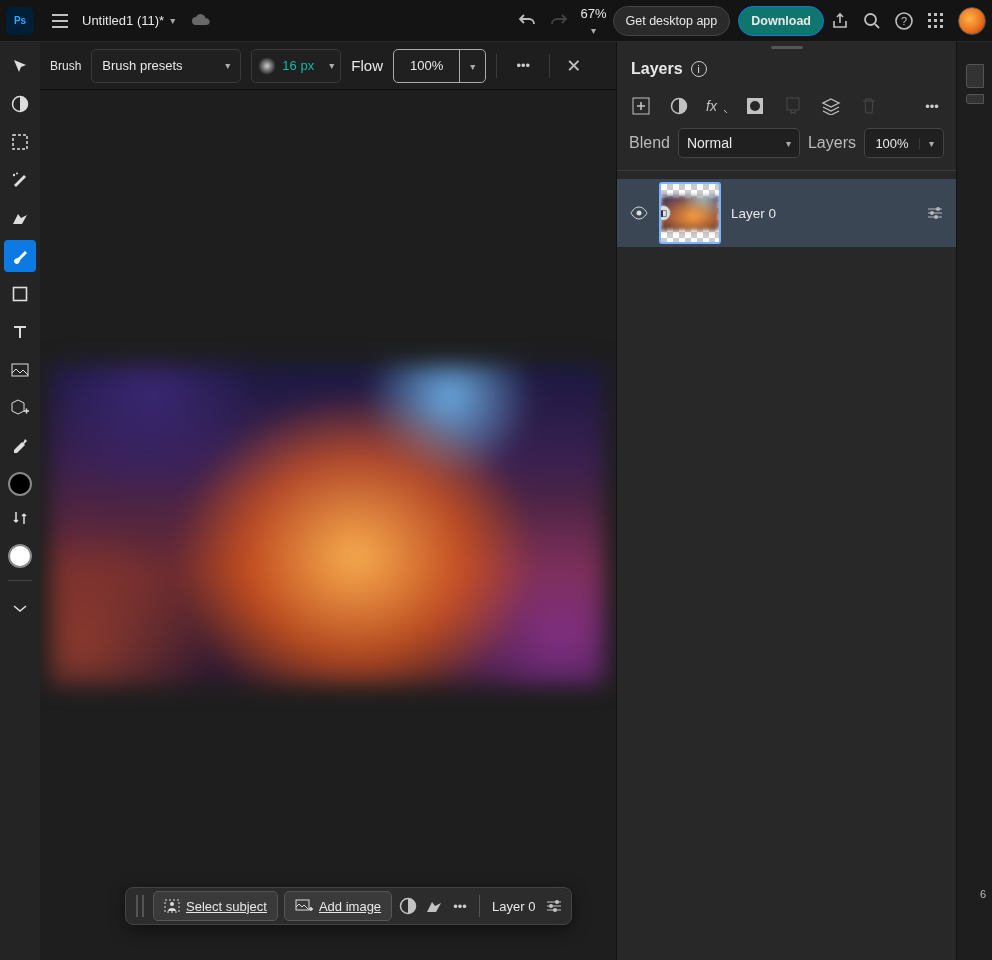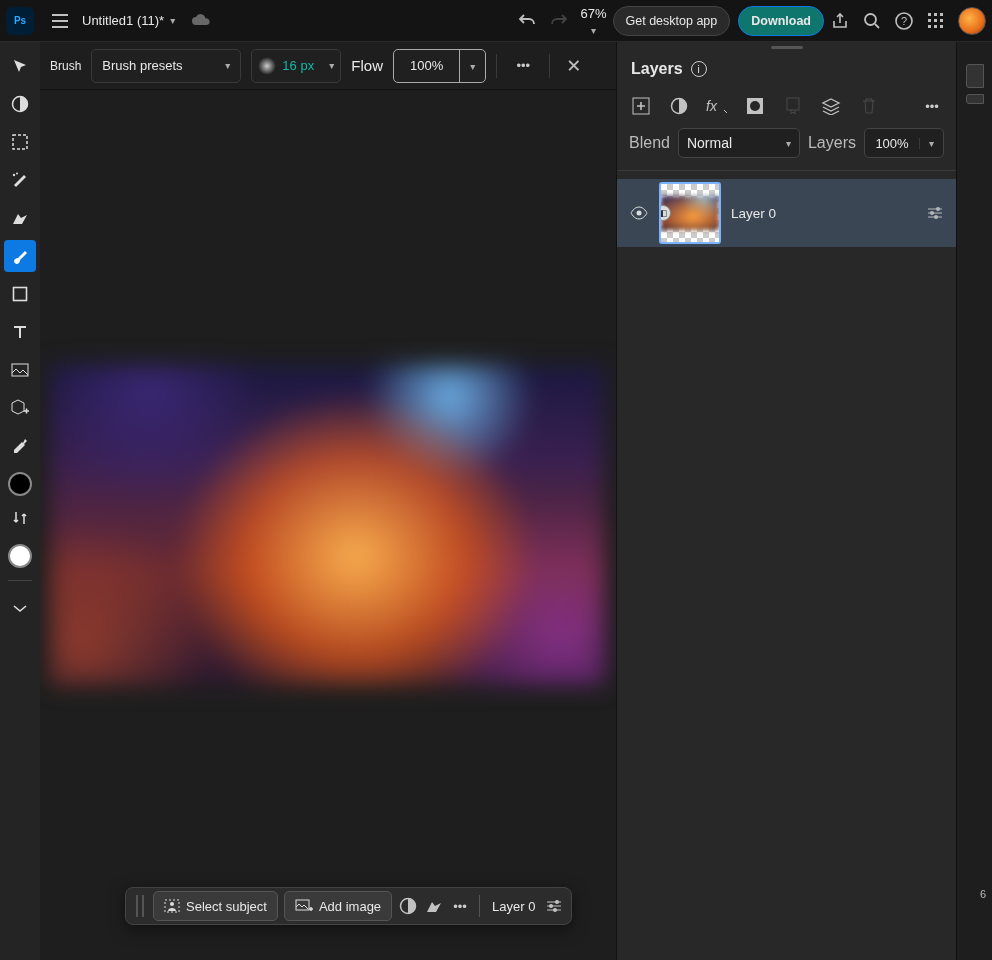--- a/index.html
+++ b/index.html
@@ -107,21 +107,21 @@
   .contextbar {
     position: absolute; left: 85px; bottom: 35px;
     height: 38px; background: #2c2c2c; border: 1px solid #444; border-radius: 8px;
     display: flex; align-items: center; padding: 0 4px; gap: 0;
     box-shadow: 0 4px 16px rgba(0,0,0,.5);
   }
   .ctx-handle { width: 8px; height: 22px; border-left: 2px solid #555; border-right: 2px solid #555; margin: 0 6px; cursor: grab; }
   .ctx-btn {
     height: 30px; padding: 0 10px; display: flex; align-items: center; gap: 6px;
     background: #3a3a3a; border: 1px solid #555; border-radius: 5px; margin: 0 3px;
-    cursor: pointer; font-size: 13px;
+    cursor: pointer; font-size: 13px; text-decoration: underline;
   }
   .ctx-ic { width: 26px; display: flex; justify-content: center; opacity: .85; cursor: pointer; }
   .ctx-sep { width: 1px; height: 22px; background: #555; margin: 0 6px; }
   
   .panels {
     width: 340px; background: #282828; border-left: 1px solid #111;
     display: flex; flex-direction: column;
   }
   .panel-handle { height: 10px; display: flex; justify-content: center; align-items: center; }
   .panel-handle div { width: 32px; height: 3px; background: #555; border-radius: 2px; }

